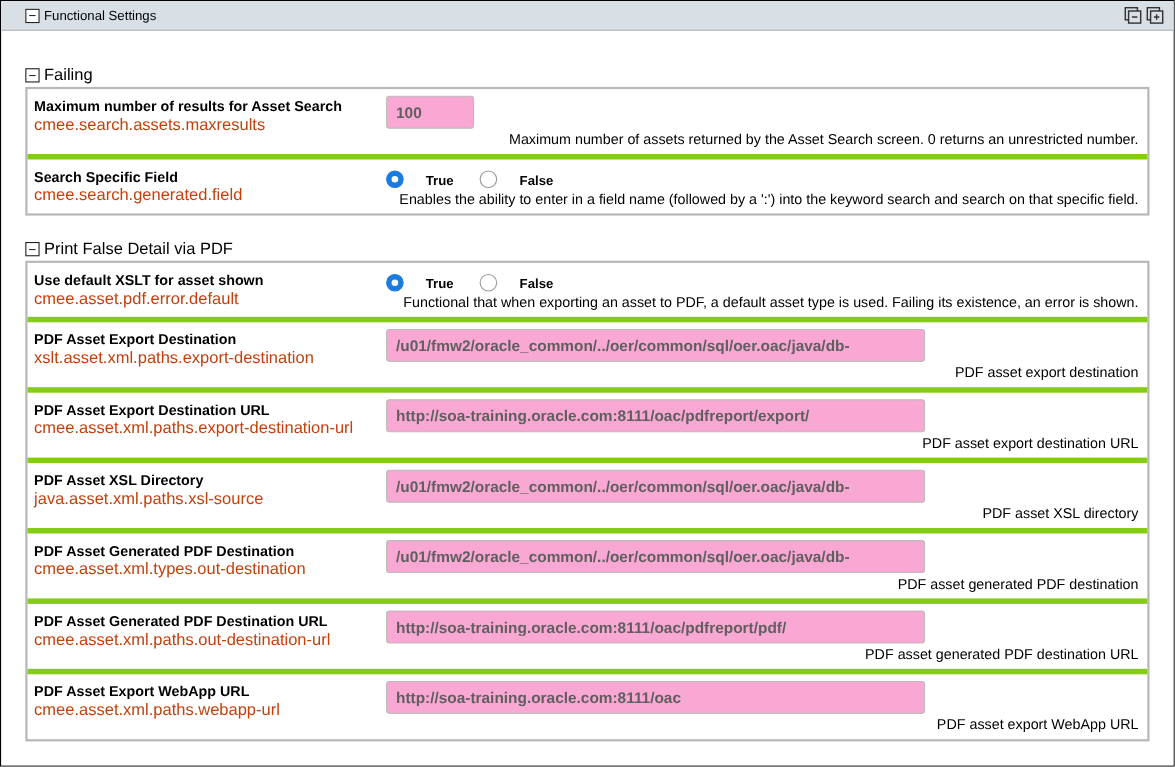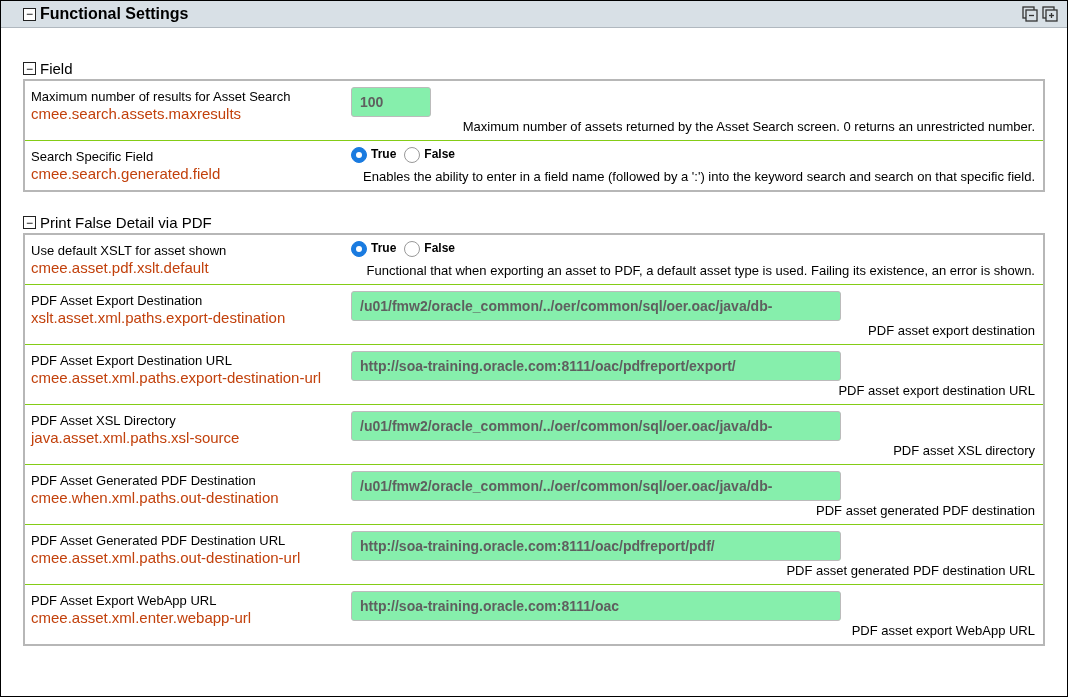--- a/index.html
+++ b/index.html
@@ -32,22 +32,22 @@
     display: inline-flex;
     align-items: center;
     justify-content: center;
     font-size: 12px;
     line-height: 10px;
     margin-right: 4px;
     background: #fff;
     cursor: pointer;
   }
   .header-title {
-    font-size: 16px;
-    font-weight: bold;
+    font-size: 12px;
+    font-weight: normal;
   }
   .header-icons {
     margin-left: auto;
     display: flex;
     gap: 2px;
     align-items: center;
   }
   .icon-stack {
     width: 18px; height: 18px;
     cursor: pointer;
@@ -80,65 +80,65 @@
     cursor: pointer;
   }
   .section-title {
     font-size: 15px;
   }
   .settings-group {
     border: 2px solid #b7b7b7;
   }
   .settings-row {
     display: flex;
-    border-top: 1px solid #84cc16;
+    border-top: 5px solid #84cc16;
     padding: 6px 8px 6px 6px;
   }
   .settings-row:first-child {
     border-top: none;
   }
   .settings-label {
     width: 320px;
     flex-shrink: 0;
     padding-top: 2px;
   }
   .settings-label .label-title {
-    font-weight: normal;
+    font-weight: bold;
     font-size: 13px;
   }
   .settings-label .label-key {
     font-size: 15px;
     color: #c2410c;
     margin-top: 1px;
   }
   .settings-control {
     flex: 1;
   }
   .text-input {
     border: 1px solid #bbb;
-    background: #86efac;
+    background: #f9a8d4;
     padding: 6px 8px;
     font-size: 14px;
     font-weight: bold;
     color: #5f5f5f;
     width: 100%;
     max-width: 490px;
     border-radius: 3px;
     font-family: Arial, Helvetica, sans-serif;
   }
   .text-input.small { max-width: 80px; font-size: 14px; }
   .control-desc {
     font-size: 13px;
     margin-top: 2px;
     text-align: right;
   }
   .radio-line {
     display: flex;
-    align-items: flex-start;
-    gap: 2px;
+    align-items: flex-end;
+    gap: 18px;
     height: 20px;
   }
   .radio {
     width: 16px; height: 16px;
     border: 1.5px solid #999;
     border-radius: 50%;
     display: inline-flex;
     align-items: center;
     justify-content: center;
     margin-right: 2px;
@@ -184,21 +184,21 @@
           </svg>
       </span>
     </span>
   </div>
 
   <div class="content">
 
     <div class="section">
       <div class="section-header">
         <span class="collapse-box">−</span>
-        <span class="section-title">Field</span>
+        <span class="section-title">Failing</span>
       </div>
       <div class="settings-group">
         <div class="settings-row">
           <div class="settings-label">
             <div class="label-title">Maximum number of results for Asset Search</div>
             <div class="label-key">cmee.search.assets.maxresults</div>
           </div>
           <div class="settings-control">
             <input class="text-input small" value="100" style="">
             <div class="control-desc">Maximum number of assets returned by the Asset Search screen. 0 returns an unrestricted number.</div>
@@ -225,21 +225,21 @@
     <div class="section">
       <div class="section-header">
         <span class="collapse-box">−</span>
         <span class="section-title">Print False Detail via PDF</span>
       </div>
       <div class="settings-group">
 
         <div class="settings-row">
           <div class="settings-label">
             <div class="label-title">Use default XSLT for asset shown</div>
-            <div class="label-key">cmee.asset.pdf.xslt.default</div>
+            <div class="label-key">cmee.asset.pdf.error.default</div>
           </div>
           <div class="settings-control">
             <div class="radio-line">
               <span class="radio selected"></span>
               <span class="radio-label">True</span>
               <span class="radio"></span>
               <span class="radio-label">False</span>
             </div>
             <div class="control-desc">Functional that when exporting an asset to PDF, a default asset type is used. Failing its existence, an error is shown.</div>
           </div>
@@ -274,21 +274,21 @@
           </div>
           <div class="settings-control">
             <input class="text-input" value="/u01/fmw2/oracle_common/../oer/common/sql/oer.oac/java/db-" style="">
             <div class="control-desc">PDF asset XSL directory</div>
           </div>
         </div>
 
         <div class="settings-row">
           <div class="settings-label">
             <div class="label-title">PDF Asset Generated PDF Destination</div>
-            <div class="label-key">cmee.when.xml.paths.out-destination</div>
+            <div class="label-key">cmee.asset.xml.types.out-destination</div>
           </div>
           <div class="settings-control">
             <input class="text-input" value="/u01/fmw2/oracle_common/../oer/common/sql/oer.oac/java/db-" style="">
             <div class="control-desc">PDF asset generated PDF destination</div>
           </div>
         </div>
 
         <div class="settings-row">
           <div class="settings-label">
             <div class="label-title">PDF Asset Generated PDF Destination URL</div>
@@ -296,21 +296,21 @@
           </div>
           <div class="settings-control">
             <input class="text-input" value="http://soa-training.oracle.com:8111/oac/pdfreport/pdf/" style="">
             <div class="control-desc">PDF asset generated PDF destination URL</div>
           </div>
         </div>
 
         <div class="settings-row">
           <div class="settings-label">
             <div class="label-title">PDF Asset Export WebApp URL</div>
-            <div class="label-key">cmee.asset.xml.enter.webapp-url</div>
+            <div class="label-key">cmee.asset.xml.paths.webapp-url</div>
           </div>
           <div class="settings-control">
             <input class="text-input" value="http://soa-training.oracle.com:8111/oac" style="">
             <div class="control-desc">PDF asset export WebApp URL</div>
           </div>
         </div>
 
       </div>
     </div>
 

